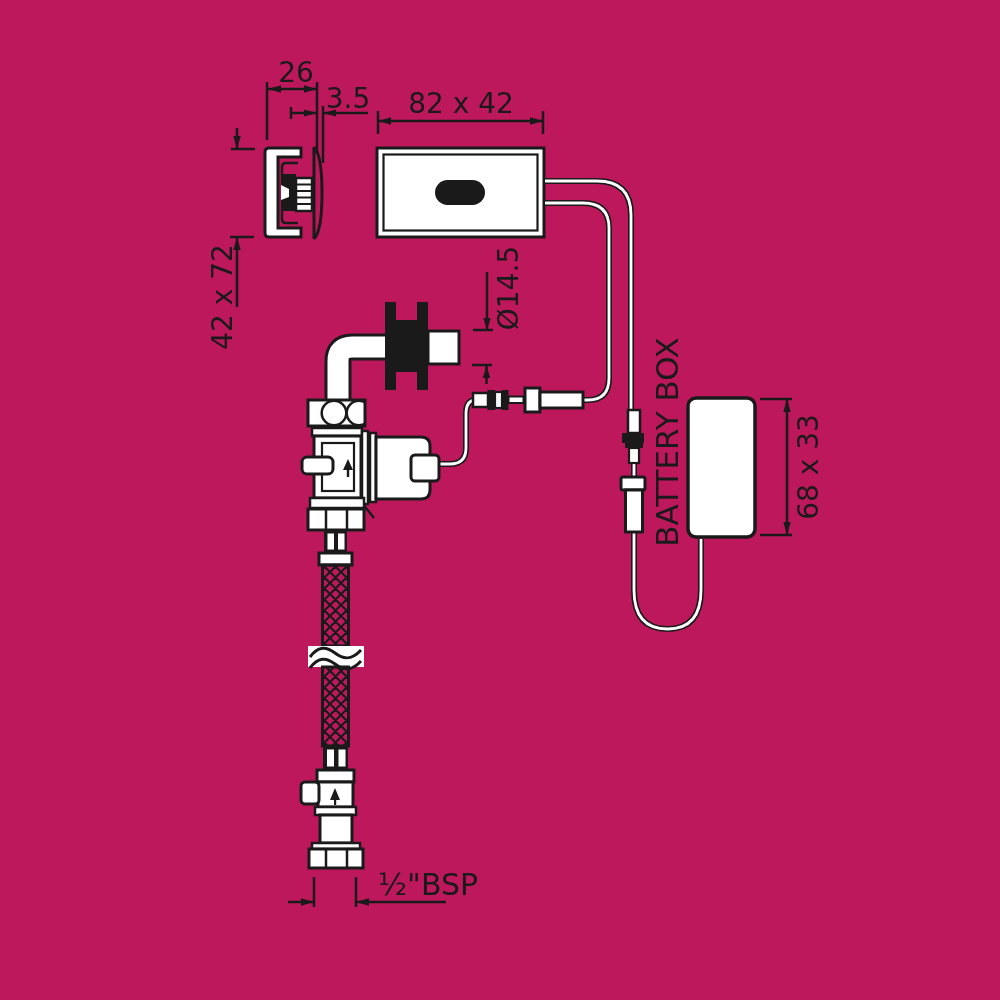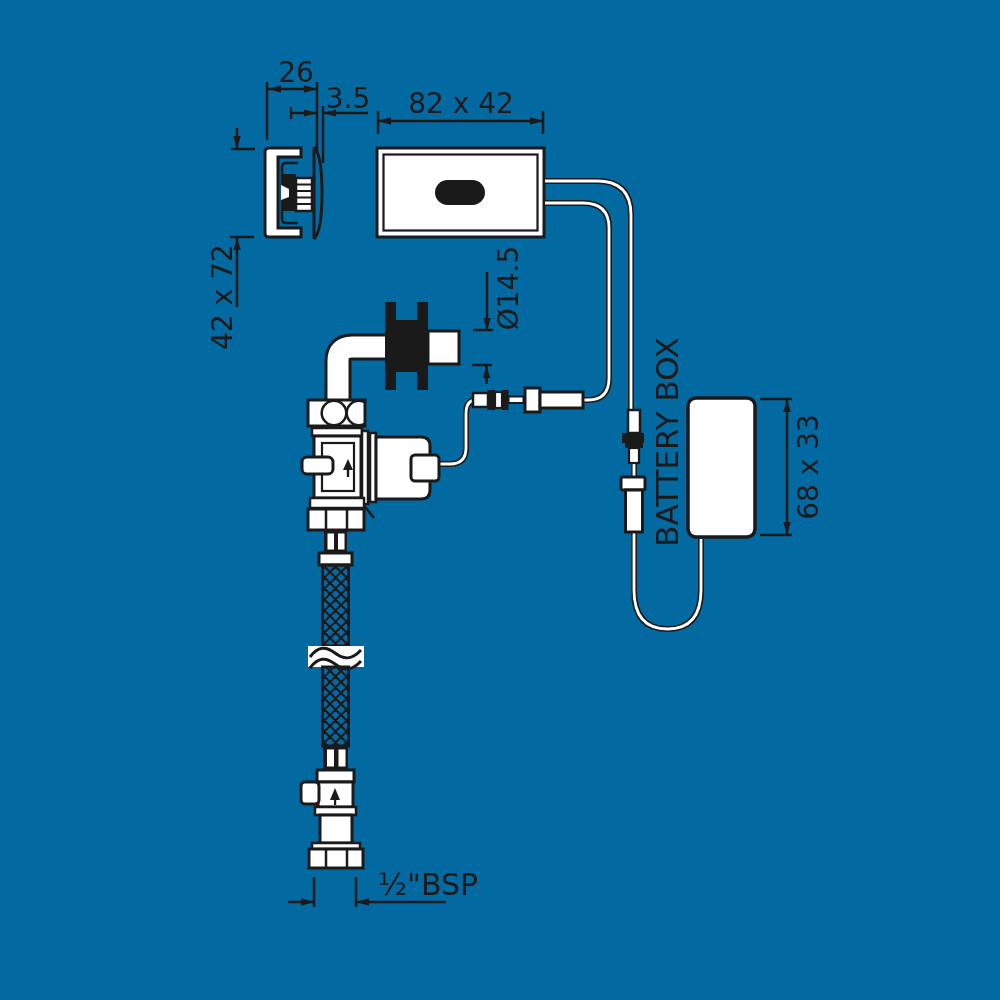--- a/index.html
+++ b/index.html
@@ -1,16 +1,16 @@
 <!DOCTYPE html>
 <html><head>
 <meta charset="utf-8">
 <style>
   html,body{margin:0;padding:0;background:#ffffff;}
-  .stage{position:relative;width:1000px;height:1000px;background:#0369a1;overflow:hidden;
+  .stage{position:relative;width:1000px;height:1000px;background:#be185d;overflow:hidden;
          font-family:"DejaVu Sans","Liberation Sans",sans-serif;}
   svg{display:block;}
   text{fill:#1a1a1a;font-family:"DejaVu Sans","Liberation Sans",sans-serif;font-weight:400;}
 </style>
 </head>
 <body>
 
 <div class="stage">
 <svg width="1000" height="1000" viewBox="0 0 1000 1000">
   <defs>

